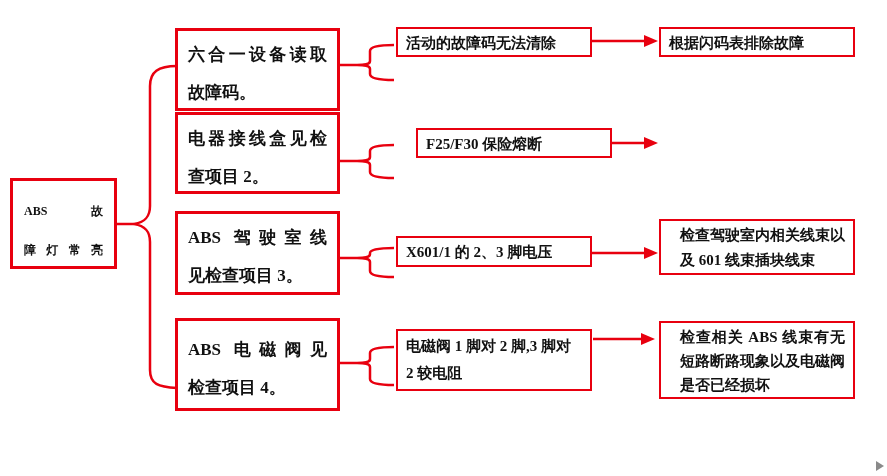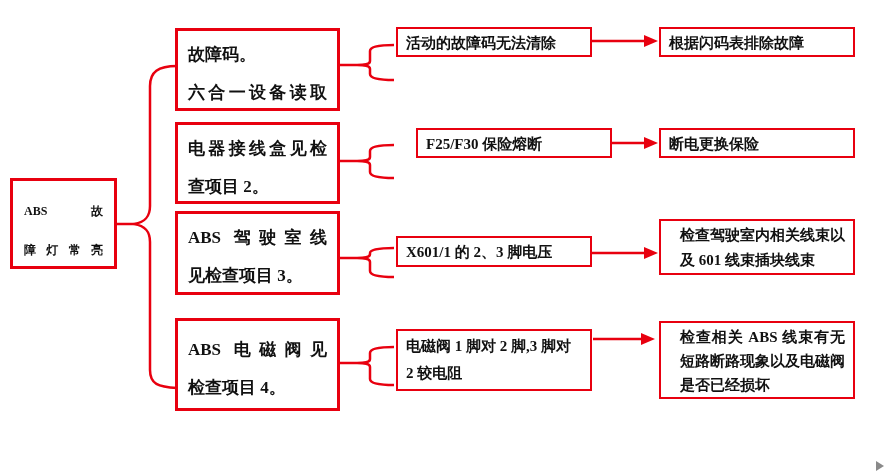--- a/index.html
+++ b/index.html
@@ -72,39 +72,38 @@
 
     <polygon class="artifact" points="884,466 876,461 876,471"></polygon>
   </svg>
 
   <div class="box lvl1">
     <span class="ln jline">ABS 故</span>
     <span class="ln jline">障灯常亮</span>
   </div>
 
   <div class="box lvl2" style="top:28px; height:83px;">
+    <span class="ln jline">六合一设备读取</span>
     <span class="ln">故障码。</span>
-    <span class="ln jline">六合一设备读取</span>
   </div>
-  <div class="box lvl2" style="top:122px; height:82px;">
+  <div class="box lvl2" style="top:112px; height:82px;">
     <span class="ln jline">电器接线盒见检</span>
     <span class="ln">查项目 2。</span>
   </div>
   <div class="box lvl2" style="top:211px; height:84px;">
     <span class="ln jline">ABS 驾驶室线</span>
     <span class="ln">见检查项目 3。</span>
   </div>
   <div class="box lvl2" style="top:318px; height:93px; padding-top:10px;">
     <span class="ln jline">ABS 电磁阀见</span>
     <span class="ln">检查项目 4。</span>
   </div>
 
   <div class="box lvl3" style="top:27px; height:30px;">活动的故障码无法清除</div>
   <div class="box lvl3" style="top:128px; height:30px;margin-left:20px;">F25/F30 保险熔断</div>
   <div class="box lvl3" style="top:236px; height:31px;">X601/1 的 2、3 脚电压</div>
   <div class="box lvl3" style="top:329px; height:62px; line-height:27px;">电磁阀 1 脚对 2 脚,3 脚对 2 较电阻</div>
 
   <div class="box lvl4" style="top:27px; height:30px;">根据闪码表排除故障</div>
-  <div class="box lvl4" style="top:128px; height:30px;">断电更换保险</div>
   <div class="box lvl4 wrap" style="top:219px; height:56px; line-height:25px;">检查驾驶室内相关线束以及 601 线束插块线束</div>
   <div class="box lvl4 wrap" style="top:321px; height:78px;">检查相关 ABS 线束有无短路断路现象以及电磁阀是否已经损坏</div>
 
 </div>
 
 </body></html>

